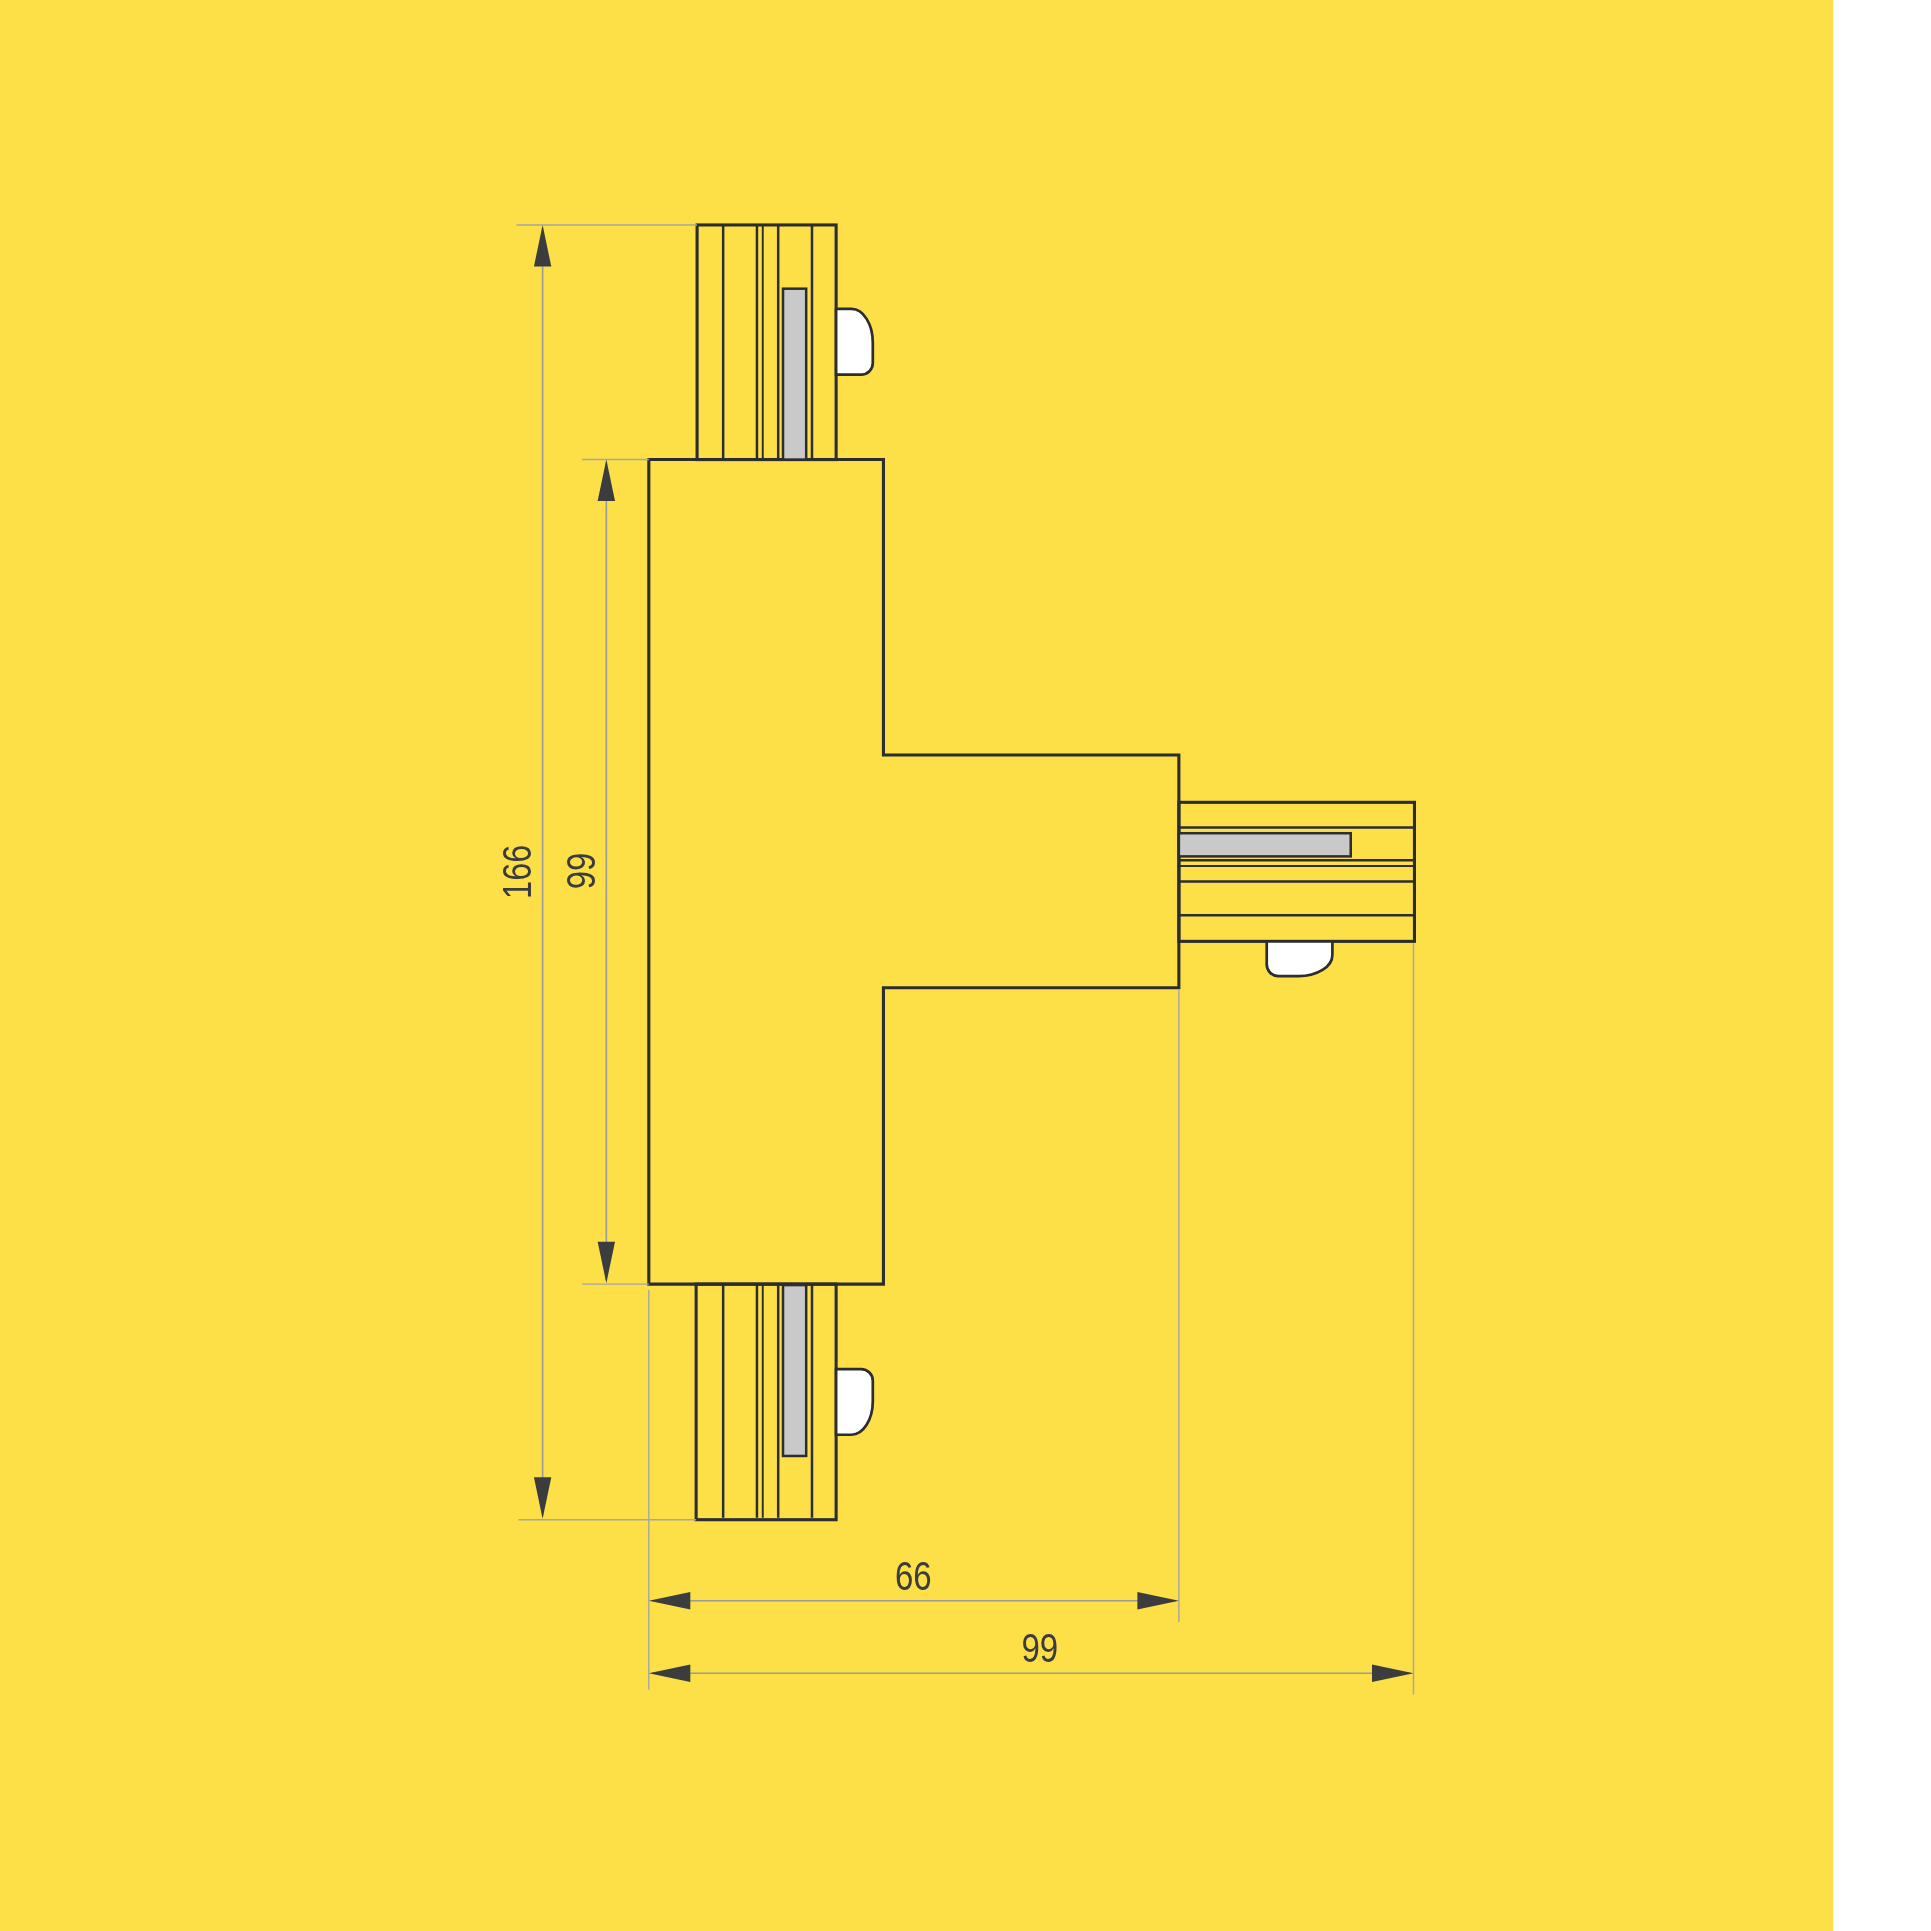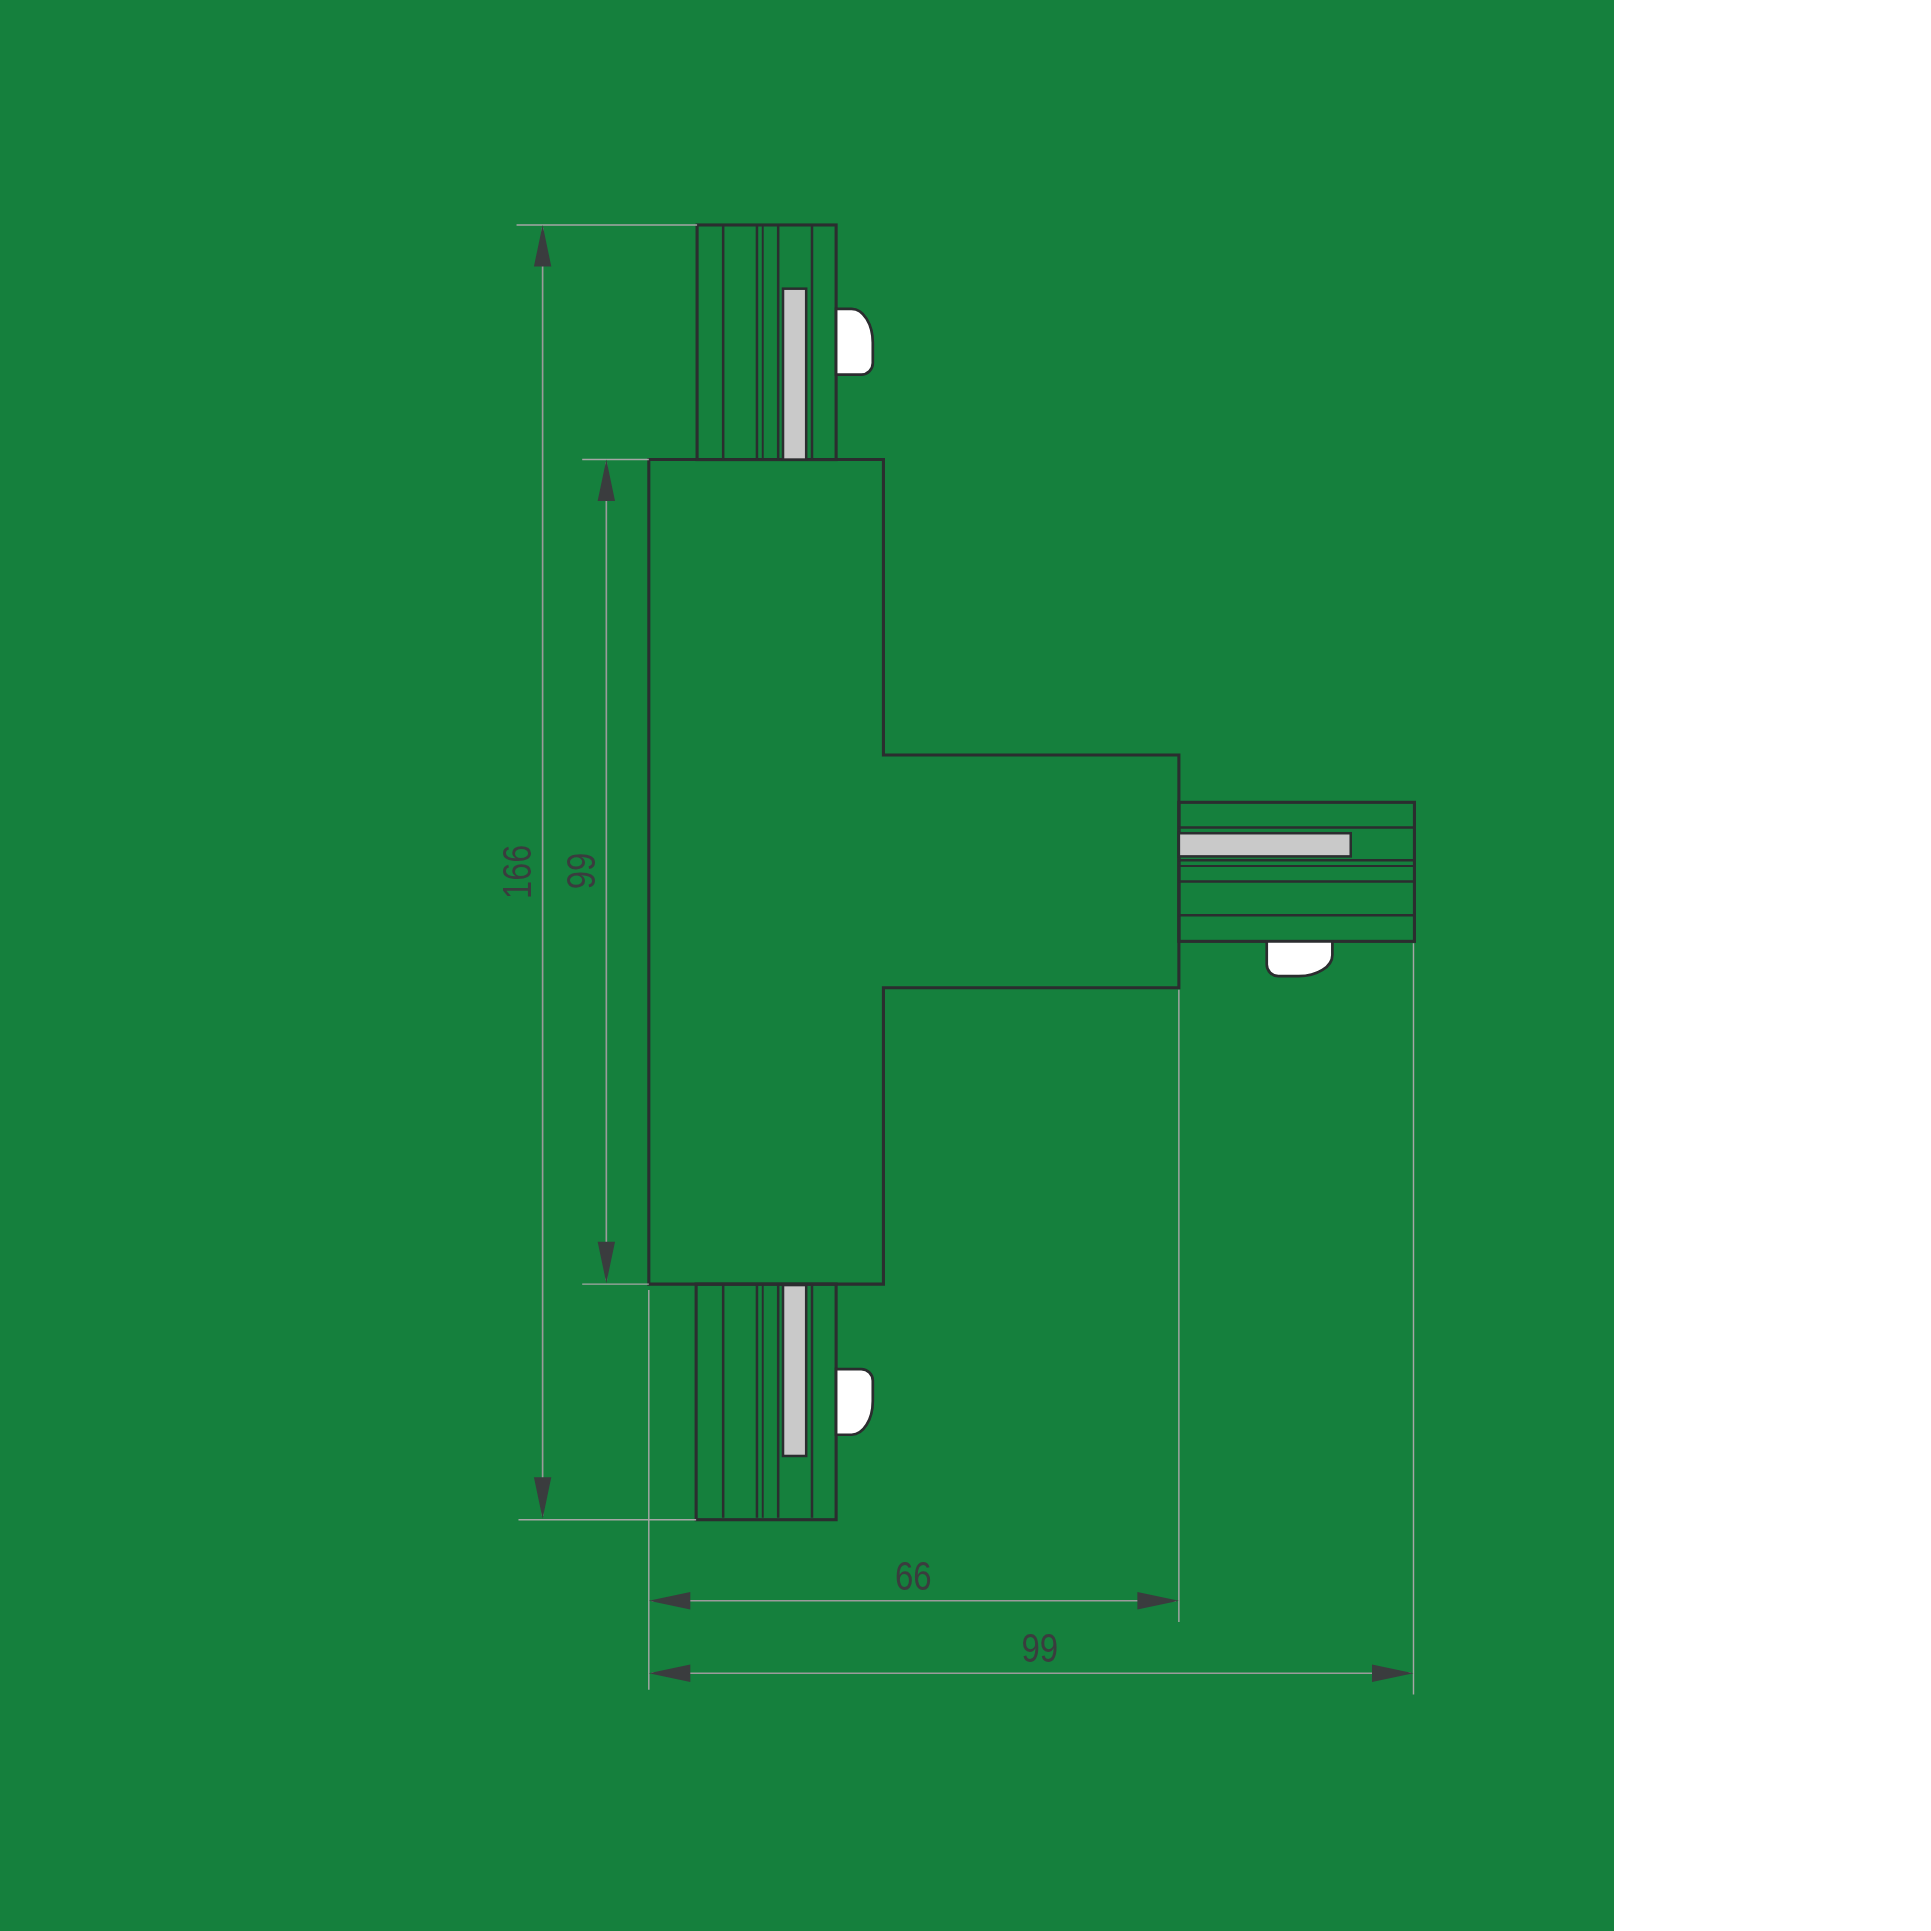--- a/index.html
+++ b/index.html
@@ -5,23 +5,23 @@
   html, body {
     margin: 0;
     padding: 0;
     background: #ffffff;
     width: 1931px;
     height: 1931px;
     font-family: "Liberation Sans", sans-serif;
   }
   #drawing-root {
     position: relative;
-    width: 1614px;
+    width: 1833px;
     height: 1931px;
-    background: #15803d;
+    background: #fde047;
     overflow: hidden;
   }
   svg { display: block; }
   .outline  { stroke: #2b2d2f; stroke-width: 3.2; fill: none; }
   .rib      { stroke: #2b2d2f; stroke-width: 2.6; fill: none; }
   .rib-thin { stroke: #2b2d2f; stroke-width: 2;   fill: none; }
   .strip    { stroke: #2b2d2f; stroke-width: 2.6; }
   .tab      { stroke: #2b2d2f; stroke-width: 2.8; fill: #ffffff; }
   .dimline  { stroke: #9b9b9b; stroke-width: 1.7; fill: none; }
   .extline  { stroke: #a6a6a6; stroke-width: 1.5; fill: none; }

